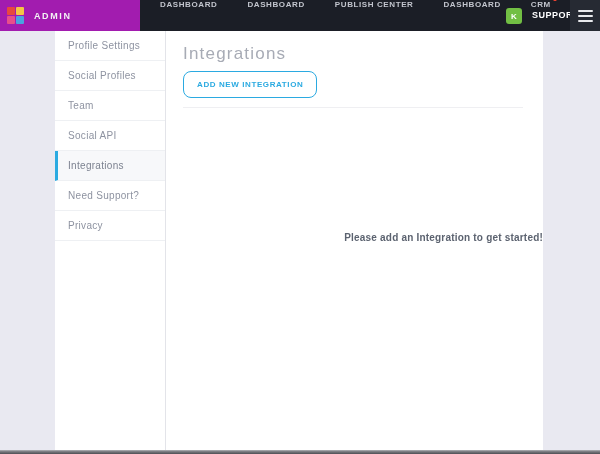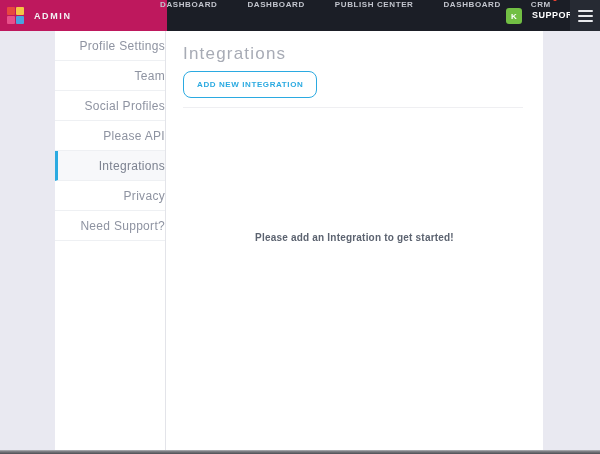--- a/index.html
+++ b/index.html
@@ -10,22 +10,22 @@
     position:relative;
     overflow:hidden;
   }
 
   
   .topbar {
     position:absolute; top:0; left:0; width:600px; height:31px;
     background:#1b1e26;
   }
   .brand {
-    position:absolute; left:0; top:0; width:167px; height:31px;
-    background:#be185d; display:flex; align-items:center; padding-left:7px;
+    position:absolute; left:0; top:0; width:140px; height:31px;
+    background:#a21caf; display:flex; align-items:center; padding-left:7px;
     cursor:pointer;
   }
   .logo { width:17px; height:17px; display:grid; grid-template-columns:8px 8px; grid-template-rows:8px 8px; gap:1px; }
   .logo span { border-radius:1px; }
   .brand-name { color:#f2f2f4; font-size:9px; font-weight:bold; letter-spacing:1.6px; margin-left:10px; }
 
   .nav { position:absolute; left:160px; top:0; height:31px; display:flex; align-items:flex-start; gap:30px; }
   .nav-item {
     color:#c2c5cd; font-size:8px; font-weight:600; letter-spacing:.6px;
     cursor:pointer; white-space:nowrap; position:relative;
@@ -50,24 +50,23 @@
   }
   .hamburger i { display:block; width:15px; height:2px; background:#e8e9ec; border-radius:1px; }
 
   
   .sidebar {
     position:absolute; top:31px; left:55px; width:111px; height:419px;
     background:#ffffff; border-right:1px solid #e3e4e9;
   }
   .side-item {
     height:30px; line-height:30px; padding-left:13px;
-    font-size:12px; color:#8e93a1; letter-spacing:.3px;
+    font-size:10px; color:#8e93a1; letter-spacing:.3px;
     border-bottom:1px solid #eef0f3; cursor:pointer; white-space:nowrap;
     overflow:hidden;
-    text-align:right;
   }
   .side-item.active {
     border-left:3px solid #2baae1; padding-left:10px;
     background:#f7f8fa; color:#7c8290;
   }
 
   
   .main {
     position:absolute; top:31px; left:166px; width:377px; height:419px;
     background:#ffffff; padding:13px 20px 0 17px;
@@ -77,21 +76,21 @@
   }
   .add-btn {
     margin-top:7px; display:inline-block;
     background:#ffffff; border:1px solid #2baae1; border-radius:8px;
     color:#2baae1; font-size:8px; font-weight:bold; letter-spacing:.6px;
     padding:8px 13px; cursor:pointer;
     font-family:"Liberation Sans", sans-serif;
   }
   .divider { margin-top:9px; border-top:1px solid #efeff2; width:340px; }
   .empty-message {
-    position:absolute; top:201px; left:0; width:100%; text-align:center;
+    position:absolute; top:201px; left:0; width:100%; text-align:right;
     color:#5c6370; font-size:10px; font-weight:bold; letter-spacing:.2px;
   }
 
   
   .window-edge {
     position:absolute; bottom:0; left:0; width:600px; height:4px;
     background:linear-gradient(to bottom, #b4b5b9 0%, #7a7b80 40%, #4e4f54 100%);
   }
 </style>
 </head>
@@ -129,26 +128,26 @@
 
   <div class="hamburger">
     <i></i>
     <i></i>
     <i></i>
   </div>
 </div>
 
 <div class="sidebar">
   <div class="side-item">Profile Settings</div>
+  <div class="side-item">Social Profiles</div>
   <div class="side-item">Team</div>
-  <div class="side-item">Social Profiles</div>
-  <div class="side-item">Please API</div>
+  <div class="side-item">Social API</div>
   <div class="side-item active">Integrations</div>
+  <div class="side-item">Need Support?</div>
   <div class="side-item">Privacy</div>
-  <div class="side-item">Need Support?</div>
 </div>
 
 <div class="main">
   <div class="page-title">Integrations</div>
   <button class="add-btn">ADD NEW INTEGRATION</button>
   <div class="divider"></div>
   <div class="empty-message">Please add an Integration to get started!</div>
 </div>
 
 <div class="window-edge"></div>

